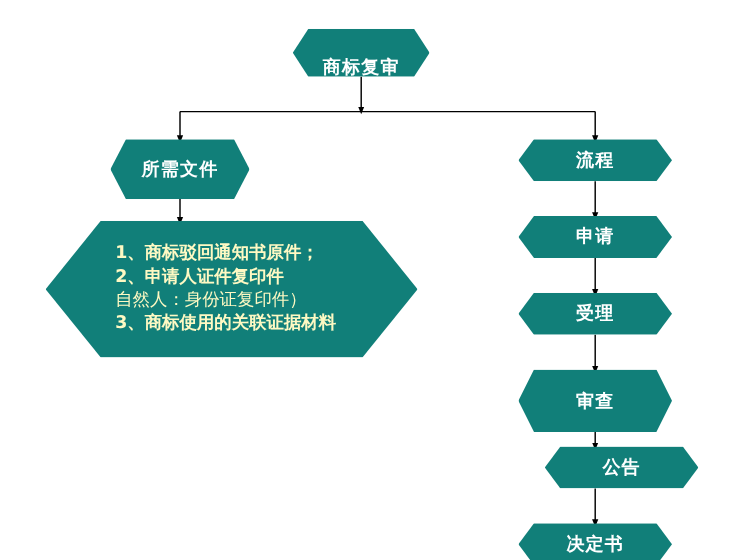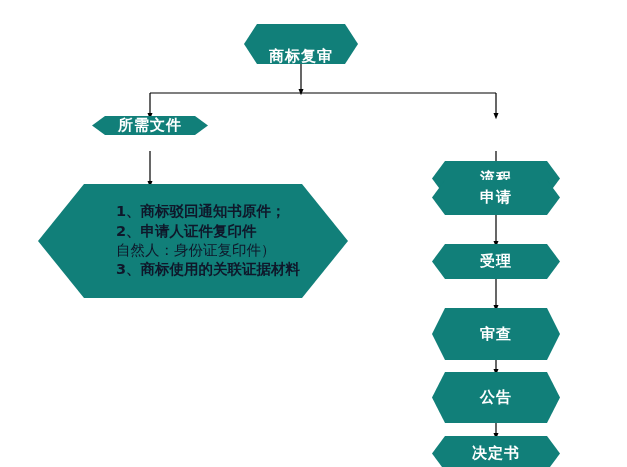--- a/index.html
+++ b/index.html
@@ -47,22 +47,21 @@
   .doc-list {
     margin: 0;
     padding: 0 0 0 58px;
     text-align: left;
     list-style: none;
   }
   .doc-line {
     font-size: 14.5px;
     line-height: 1.33;
     white-space: nowrap;
-    color: #0f172a;
-    margin-left: 20px;
+    color: #fef9c3;
   }
   .doc-line.bold { font-weight: bold; }
   .doc-line.light { font-weight: normal; }
   svg.wires {
     position: absolute;
     left: 0;
     top: 0;
     width: 627px;
     height: 467px;
     pointer-events: none;
@@ -94,25 +93,25 @@
     <line x1="496" y1="215" x2="496" y2="244" stroke="#000000" stroke-width="1.2" marker-end="url(#arrow)"></line>
     <line x1="496" y1="279" x2="496" y2="308" stroke="#000000" stroke-width="1.2" marker-end="url(#arrow)"></line>
     <line x1="496" y1="343" x2="496" y2="372" stroke="#000000" stroke-width="1.2" marker-end="url(#arrow)"></line>
     <line x1="496" y1="407" x2="496" y2="436" stroke="#000000" stroke-width="1.2" marker-end="url(#arrow)"></line>
   </svg>
 
   <div class="node hex-sm" style="left:244px; top:24px; width:114px; height:40px;align-items:flex-end;">
     <span>商标复审</span>
   </div>
 
-  <div class="node hex-sm" style="left:92px; top:116px; width:116px; height:19px;">
+  <div class="node hex-sm" style="left:92px; top:116px; width:116px; height:50px;">
     <span>所需文件</span>
   </div>
 
-  <div class="node hex-sm" style="left:432px; top:116px; width:128px; height:35px;margin-top:45px;">
+  <div class="node hex-sm" style="left:432px; top:116px; width:128px; height:35px;">
     <span>流程</span>
   </div>
 
   <div class="node hex-big" style="left:38px; top:184px; width:310px; height:114px;">
     <div class="doc-list">
       <div class="doc-line bold">1、商标驳回通知书原件；</div>
       <div class="doc-line bold">2、申请人证件复印件</div>
       <div class="doc-line light">自然人：身份证复印件）</div>
       <div class="doc-line bold">3、商标使用的关联证据材料</div>
     </div>
@@ -123,21 +122,21 @@
   </div>
 
   <div class="node hex-sm" style="left:432px; top:180px; width:128px; height:35px;">
     <span>申请</span>
   </div>
 
   <div class="node hex-sm" style="left:432px; top:308px; width:128px; height:52px;">
     <span>审查</span>
   </div>
 
-  <div class="node hex-sm" style="left:432px; top:372px; width:128px; height:51px;">
+  <div class="node hex-sm" style="left:454px; top:372px; width:128px; height:35px;">
     <span>公告</span>
   </div>
 
   <div class="node hex-sm" style="left:432px; top:436px; width:128px; height:35px;">
     <span>决定书</span>
   </div>
 
 </div>
 
 </body></html>

